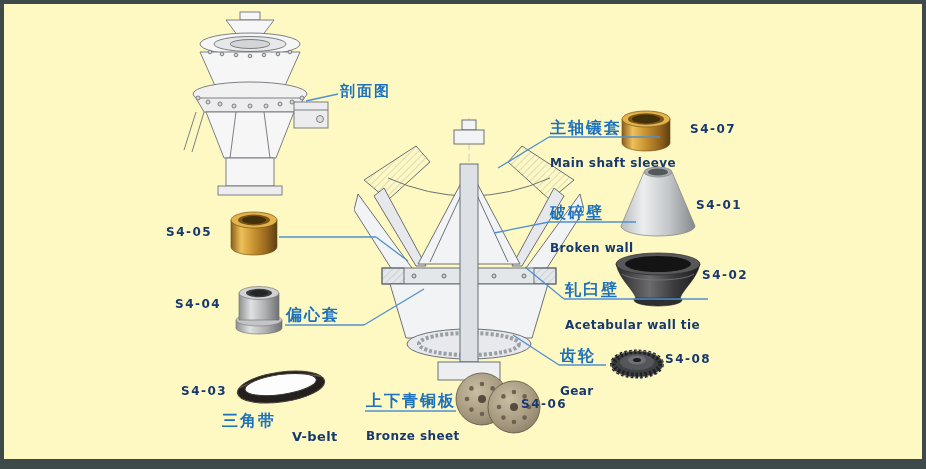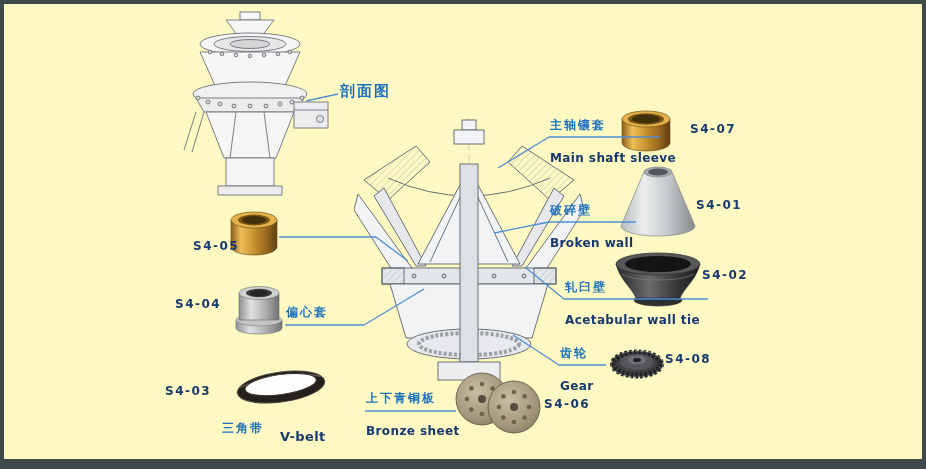--- a/index.html
+++ b/index.html
@@ -4,26 +4,26 @@
 <style>
   * { margin:0; padding:0; box-sizing:border-box; }
   html,body { background:#9aa0a0; font-family:"DejaVu Sans","Liberation Sans",sans-serif; }
   #canvas {
     position:relative; width:926px; height:469px; background:#fef9c3;
     border:4px solid #3e4a49; border-bottom-width:10px; overflow:hidden;
   }
   #overlay { position:absolute; left:0; top:0; pointer-events:none; }
   .drawing, .part-img { position:absolute; }
   .lblgroup { position:absolute; }
-  .cn  { color:#1d71bd; font-weight:bold; font-size:12px; letter-spacing:2px; white-space:nowrap; line-height:1.25; }
+  .cn  { color:#1d71bd; font-weight:bold; font-size:16px; letter-spacing:2px; white-space:nowrap; line-height:1.25; }
   .en  { color:#17396e; font-weight:bold; font-size:12px; letter-spacing:0.4px; white-space:nowrap; line-height:1.25; }
   .lblgroup .en { margin-top:18px; }
   .code { position:absolute; color:#17396e; font-weight:bold; font-size:12px; letter-spacing:1.5px; white-space:nowrap; }
   .section-title { position:absolute; color:#1d71bd; font-weight:bold; font-size:15px; letter-spacing:2px; white-space:nowrap; }
-  .belt-row { display:flex; gap:16px; align-items:center; }
+  .belt-row { display:flex; gap:16px; align-items:flex-start; }
 </style>
 </head>
 <body>
 
 <div id="canvas">
 
   <div class="drawing" style="left:158px; top:6px;">
     <svg width="178" height="192" viewBox="0 0 178 192">
       <g stroke="#6e7277" stroke-width="0.9" fill="#f6f6f7">
         <rect x="78" y="2" width="20" height="8"></rect>
@@ -287,32 +287,32 @@
     <div class="en">Acetabular wall tie</div>
   </div>
   <div class="code" style="left:698px; top:264px;">S4-02</div>
 
   <div class="lblgroup" style="left:556px; top:342px;">
     <div class="cn">齿轮</div>
     <div class="en">Gear</div>
   </div>
   <div class="code" style="left:661px; top:348px;">S4-08</div>
 
-  <div class="code" style="left:189px; top:221px;margin-top:14px;">S4-05</div>
+  <div class="code" style="left:162px; top:221px;">S4-05</div>
 
   <div class="code" style="left:171px; top:293px;">S4-04</div>
   <div class="lblgroup" style="left:282px; top:301px;">
     <div class="cn">偏心套</div>
   </div>
 
-  <div class="code" style="left:161px; top:380px;">S4-03</div>
+  <div class="code" style="left:177px; top:380px;">S4-03</div>
   <div class="lblgroup belt-row" style="left:218px; top:407px;">
     <span class="cn">三角带</span>
     <span class="en" style="font-size:13px;">V-belt</span>
   </div>
 
   <div class="lblgroup" style="left:362px; top:387px;">
     <div class="cn">上下青铜板</div>
     <div class="en">Bronze sheet</div>
   </div>
-  <div class="code" style="left:540px; top:393px;">S4-06</div>
+  <div class="code" style="left:517px; top:393px;">S4-06</div>
 
 </div>
 
 </body></html>

